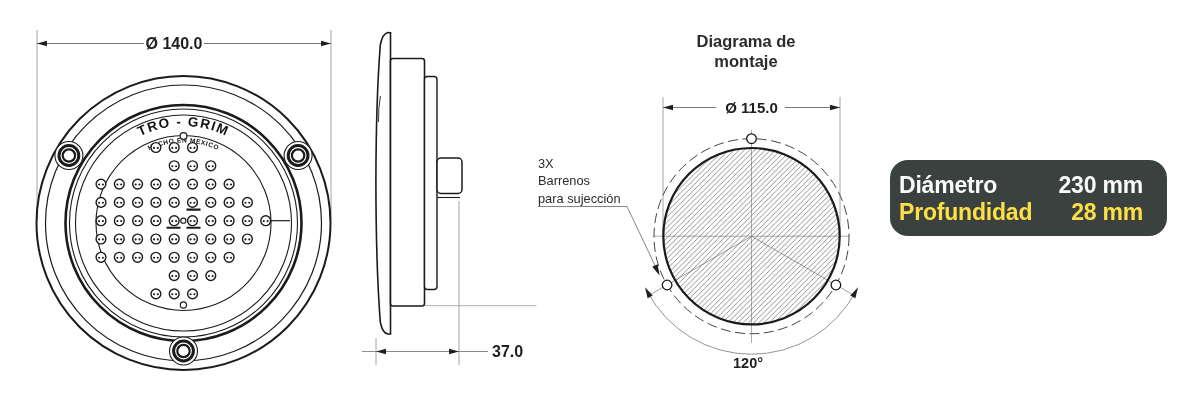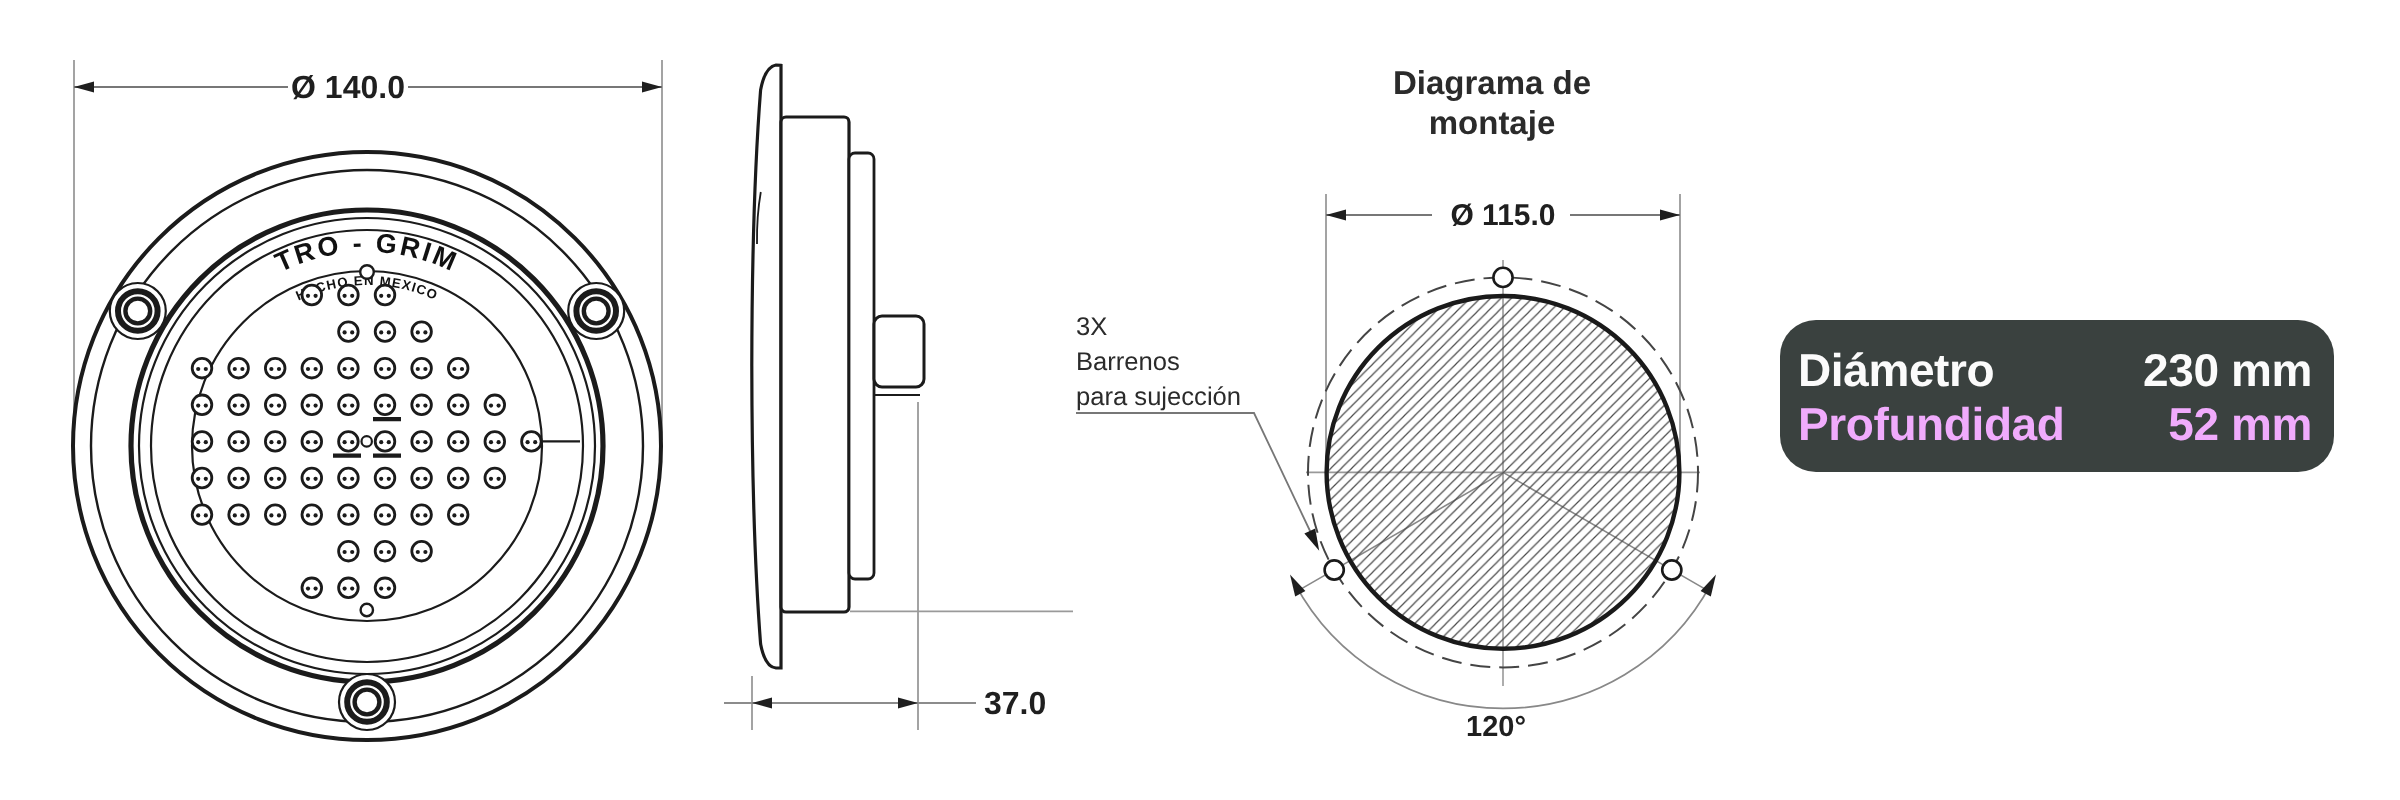--- a/index.html
+++ b/index.html
@@ -9,21 +9,21 @@
   svg text{font-family:"Liberation Sans", sans-serif;fill:#1f1f1f;}
   .dim-text{font-size:16px;font-weight:600;}
   .dim-text-sm{font-size:15px;font-weight:600;}
   .title-text{font-size:16.5px;font-weight:700;fill:#2b2b2b;}
   .note-text{font-size:12.8px;font-weight:400;fill:#2b2b2b;}
   .arc-brand{font-size:13.5px;font-weight:700;letter-spacing:1.4px;fill:#111;}
   .arc-made{font-size:6.6px;font-weight:700;letter-spacing:.55px;fill:#111;}
   .angle-text{font-size:14.5px;font-weight:600;}
   .spec-badge{position:absolute;left:890px;top:160px;width:277px;height:76px;
       border-radius:18px;box-sizing:border-box;display:flex;flex-direction:column;
-      justify-content:center;padding:2px 11px 0 9px;
+      justify-content:center;padding:2px 24px 0 9px;
       font-size:23px;font-weight:700;line-height:27.5px;letter-spacing:-0.2px;}
   .spec-row{display:flex;justify-content:space-between;align-items:baseline;}
 </style>
 </head>
 <body>
 
 <div class="canvas">
 <svg width="1200" height="400" viewBox="0 0 1200 400">
   <defs>
     <pattern id="hatch" width="5.2" height="5.2" patternUnits="userSpaceOnUse">
@@ -203,17 +203,17 @@
     </g>
   </g>
 </svg>
 </div>
 
 <div class="spec-badge" style="background-color: rgb(58, 65, 63);">
   <div class="spec-row" style="color: rgb(251, 251, 251);">
     <span>Diámetro</span>
     <span>230 mm</span>
   </div>
-  <div class="spec-row" style="color: #f0abfc;">
+  <div class="spec-row" style="color: #fde047;">
     <span>Profundidad</span>
-    <span>52 mm</span>
+    <span>28 mm</span>
   </div>
 </div>
 
 </body></html>

